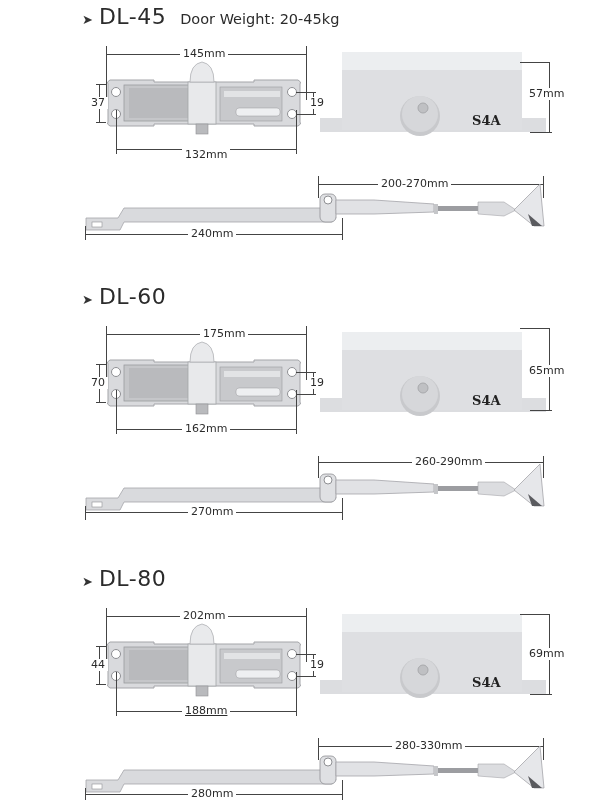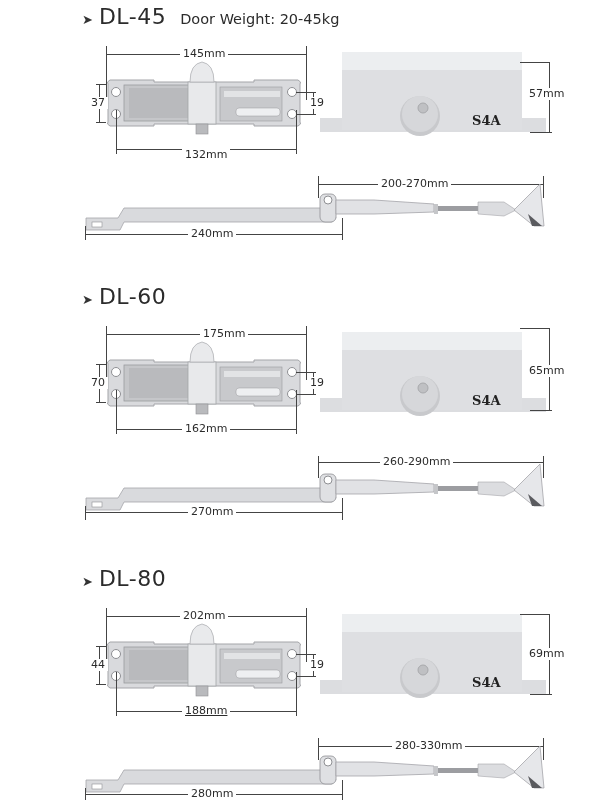--- a/index.html
+++ b/index.html
@@ -154,21 +154,21 @@
   <span style="position:absolute; left:472px; top:113px; font-family:'DejaVu Serif','Liberation Serif',serif; font-weight:bold; font-size:13px; color:#222;">S4A</span>
 
   <div class="line-h" style="left:520px; top:48px; width:30px;"></div>
   <div class="line-h" style="left:530px; top:130px; width:22px;"></div>
   <div class="line-v" style="left:549px; top:48px; height:82px;"></div>
   <span class="dim" style="left:526px; top:85px;">65mm</span>
 
   <div class="line-v" style="left:318px; top:176px; height:22px;"></div>
   <div class="line-v" style="left:543px; top:176px; height:22px;"></div>
   <div class="line-h" style="left:318px; top:182px; width:225px;"></div>
-  <span class="dim" style="left:380px; top:176px;text-align:right;">260-290mm</span>
+  <span class="dim" style="left:412px; top:176px;text-align:right;">260-290mm</span>
 
   <svg style="left:84px; top:186px;" width="470" height="50" viewBox="0 0 470 50">
     <path d="M2 32 L34 32 L40 22 L248 22 L252 32 L248 36 L40 36 L36 44 L2 44 Z" fill="#d9dadd" stroke="#a4a5a9" stroke-width="0.8"></path>
     <rect x="8" y="36" width="10" height="5" fill="#fff" stroke="#8f9094" stroke-width="0.6"></rect>
     <rect x="236" y="8" width="16" height="28" rx="5" fill="#dfe0e3" stroke="#8f9094" stroke-width="0.8"></rect>
     <circle cx="244" cy="14" r="4" fill="#fff" stroke="#8f9094"></circle>
     <path d="M252 14 L290 14 L350 18 L350 26 L290 28 L252 28 Z" fill="#e1e2e5" stroke="#a4a5a9" stroke-width="0.8"></path>
     <rect x="350" y="18" width="4" height="10" fill="#c5c6c9"></rect>
     <rect x="354" y="20" width="40" height="5" fill="#9c9da1"></rect>
     <path d="M394 16 L420 16 L432 24 L420 30 L394 28 Z" fill="#dcdde0" stroke="#a4a5a9" stroke-width="0.6"></path>

